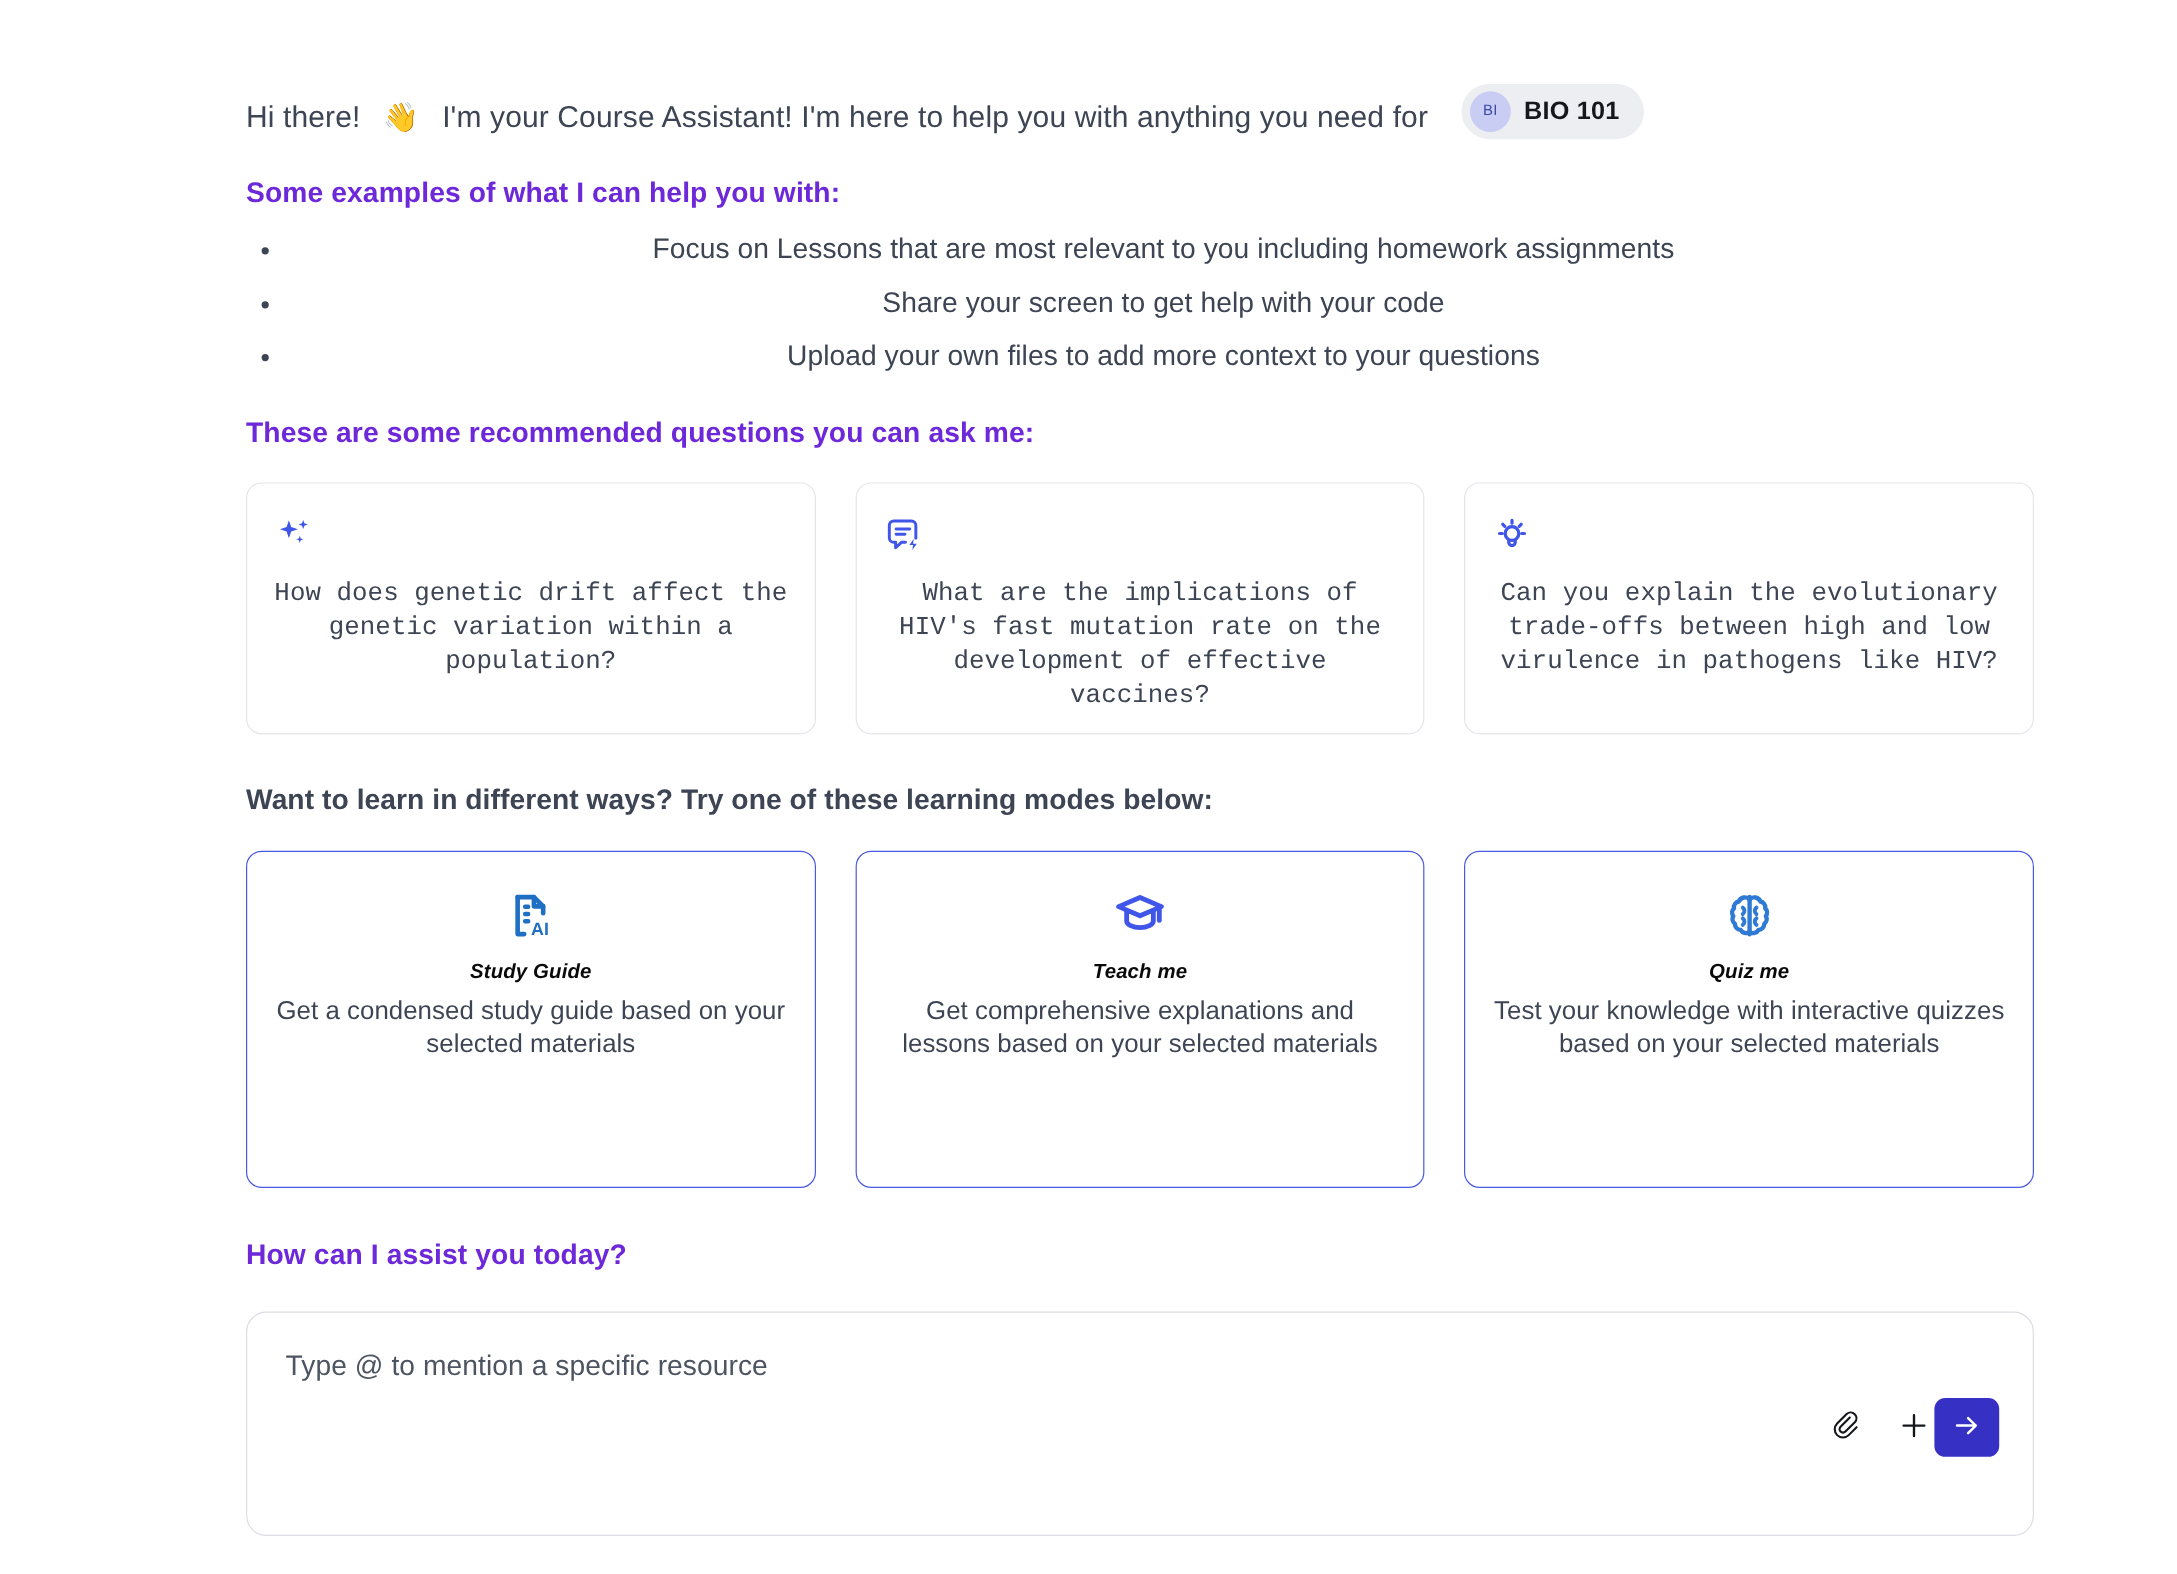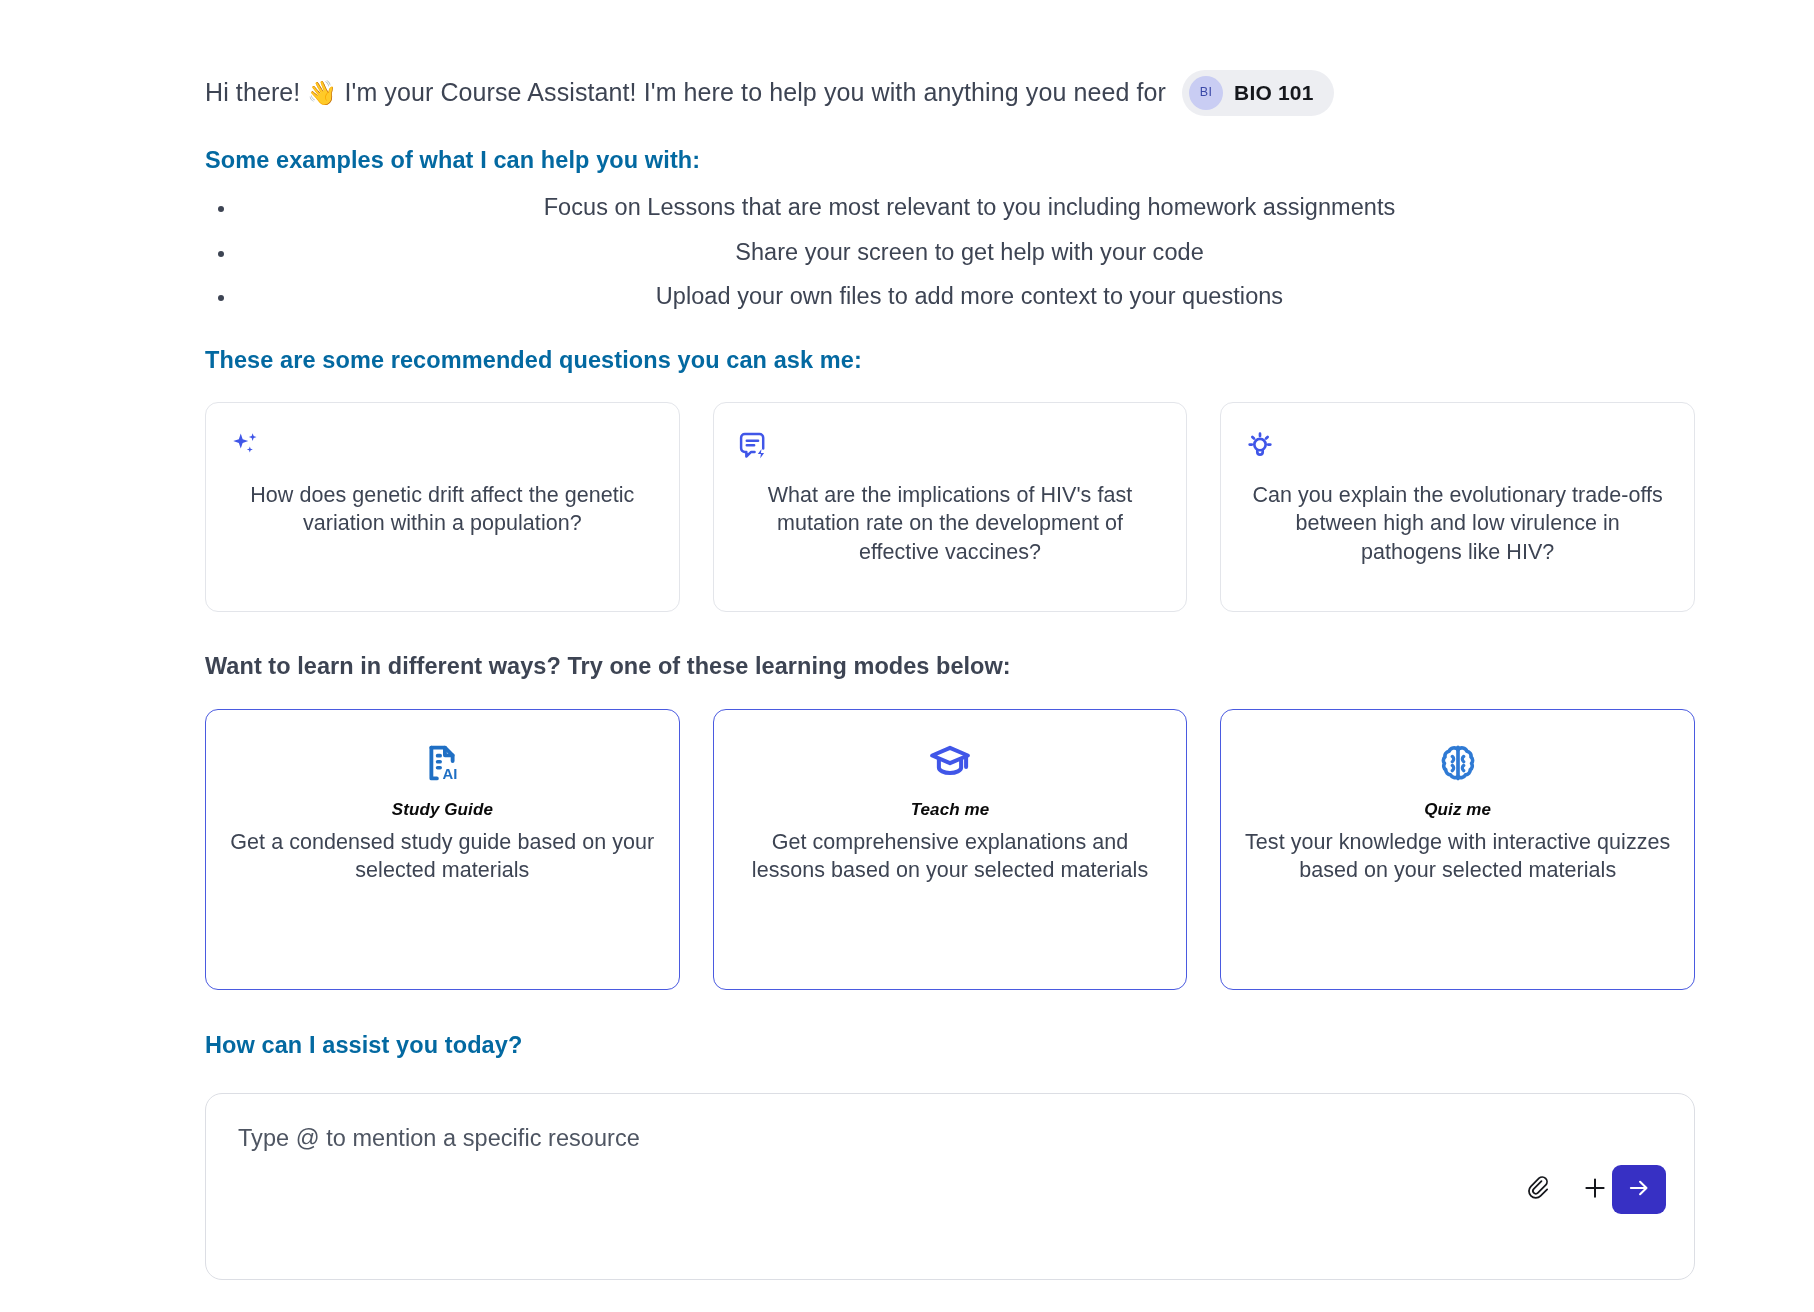--- a/index.html
+++ b/index.html
@@ -23,23 +23,23 @@
     width: 1490px;
     margin-left: 205px;
   }
 
   
   .greeting {
     font-size: 25px;
     line-height: 1.42;
     color: #3d4453;
     display: flex;
-    align-items: center;
+    align-items: flex-end;
     flex-wrap: wrap;
-    gap: 0px;
+    gap: 12px;
     margin-bottom: 31px;
     letter-spacing: 0.1px;
   }
   .greeting-text { white-space: pre; }
   .wave { font-size: 24px; }
 
   .course-badge {
     display: inline-flex;
     align-items: center;
     gap: 11px;
@@ -66,21 +66,21 @@
     font-size: 21px;
     font-weight: 700;
     color: #15171c;
     letter-spacing: 0.2px;
   }
 
   
   .h-bold {
     font-size: 23.5px;
     font-weight: 700;
-    color: #0369a1;
+    color: #6d28d9;
     letter-spacing: 0.1px;
   }
   .h-examples { margin-bottom: 22px; }
 
   .bullet-list {
     list-style: none;
     margin: 0 0 38px 0;
     padding: 0;
   }
   .bullet-list li {
@@ -116,20 +116,21 @@
     flex: 1 1 0;
     min-width: 0;
     border: 1px solid #e3e5ea;
     border-radius: 13px;
     background: #fff;
     padding: 26px 22px 24px 22px;
     height: 210px;
     display: flex;
     flex-direction: column;
     cursor: pointer;
+    font-family: Liberation Mono, monospace;
   }
   .question-card .q-icon {
     width: 34px;
     height: 34px;
     margin-bottom: 18px;
   }
   .question-card .q-text {
     font-size: 21.5px;
     line-height: 1.33;
     color: #3d4453;

